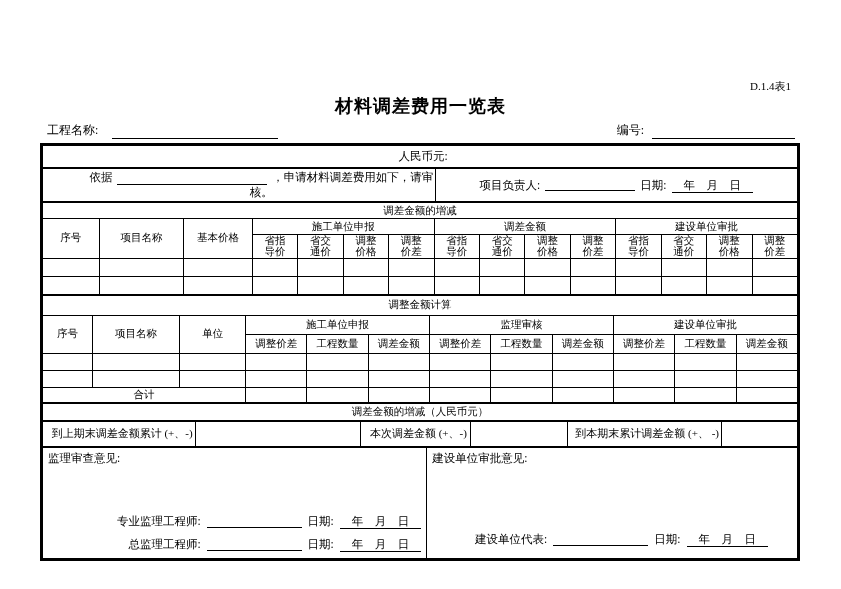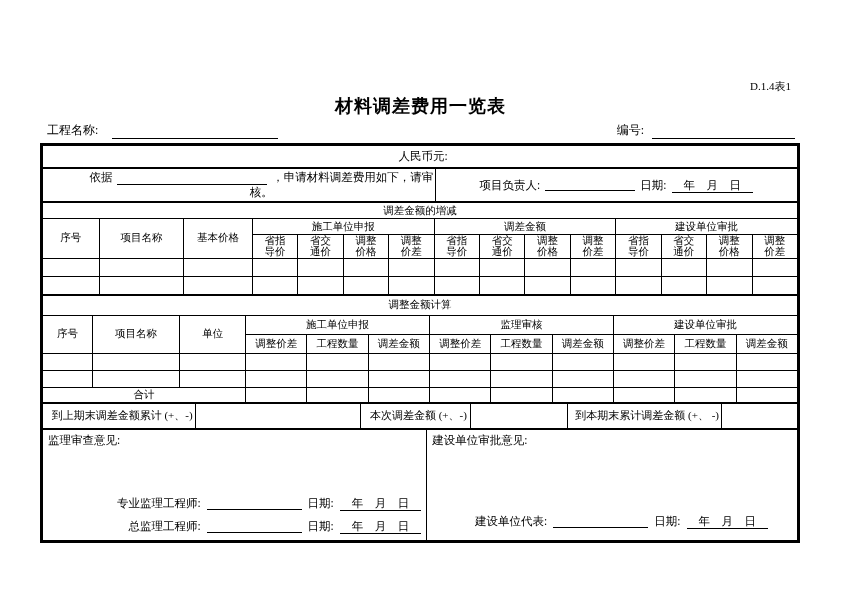--- a/index.html
+++ b/index.html
@@ -252,20 +252,27 @@
             <td></td>
             <td></td>
             <td></td>
             <td></td>
             <td></td>
       </tr>
     </tbody>
       </table>
 
     <table class="t">
+      <tbody>
+          <tr>
+            <td class="sec" style="height:17px;">调差金额的增减（人民币元）</td>
+          </tr>
+    </tbody>
+      </table>
+    <table class="t">
       <colgroup>
         <col style="width:20.3%">
           <col style="width:21.8%">
           <col style="width:14.6%">
         <col style="width:12.8%">
           <col style="width:20.4%">
           <col style="width:10.1%">
       </colgroup>
       <tbody>
           <tr style="height:25px;">

